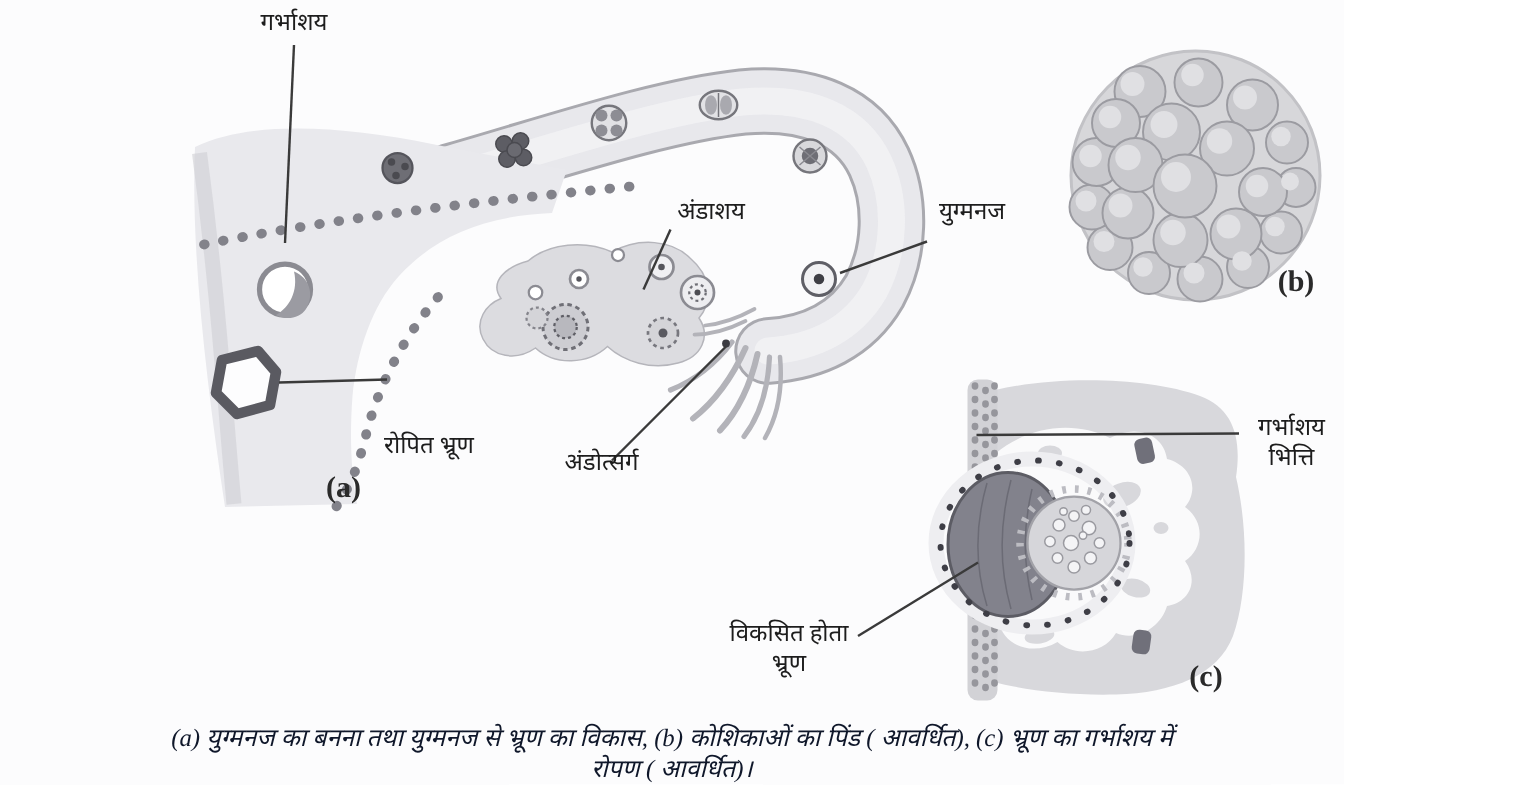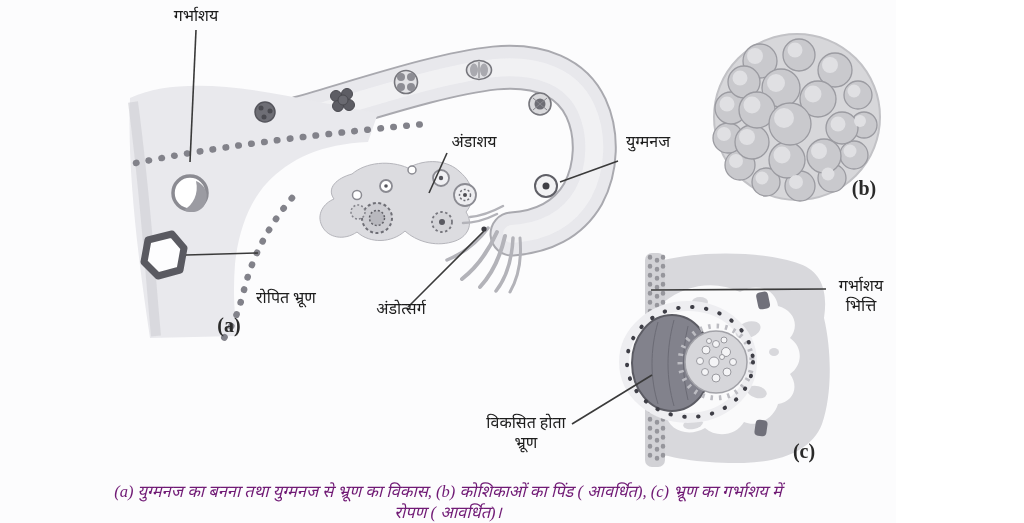--- a/index.html
+++ b/index.html
@@ -4,21 +4,21 @@
 <style>
   html,body{margin:0;padding:0;background:#fff;}
   .page{position:relative;width:896px;height:523px;background:#fcfcfd;overflow:hidden;
         font-family:Liberation Serif, serif;color:#1f1f1f;}
   .art{position:absolute;left:0;top:0;}
   .lbl{position:absolute;transform:translateX(-50%);font-size:16px;line-height:20px;
        white-space:nowrap;color:#1d1d1d;}
   .tag{position:absolute;transform:translateX(-50%);font-size:20px;font-weight:bold;color:#2a2a2a;}
   .two-line{text-align:center;}
   .caption{position:absolute;left:0;right:0;top:481px;text-align:center;
-           font-style:italic;font-size:16.5px;line-height:21px;color:#701a75;}
+           font-style:italic;font-size:16.5px;line-height:21px;color:#0f172a;}
 </style>
 </head>
 <body>
 
 <div class="page">
 
   <svg class="art" width="1024" height="523" viewBox="0 0 1024 523">
 
     <g>
 

